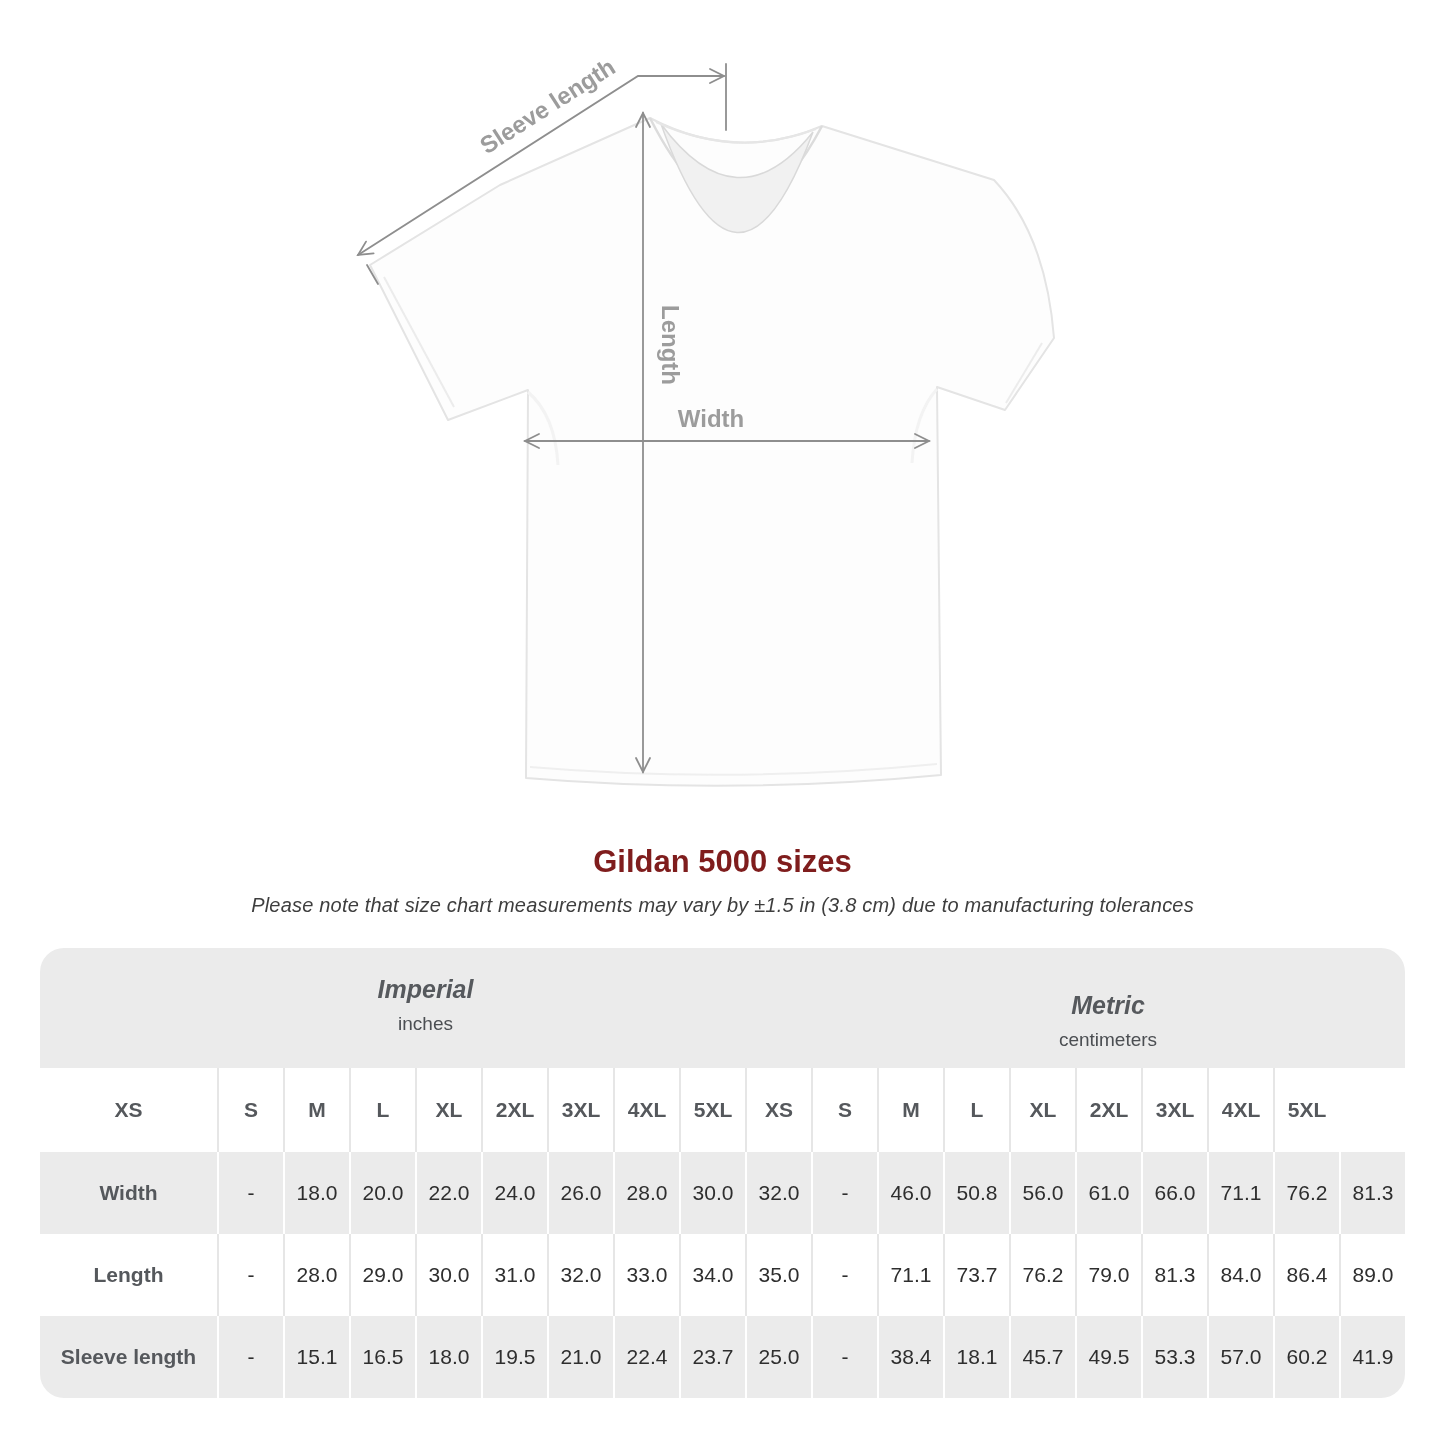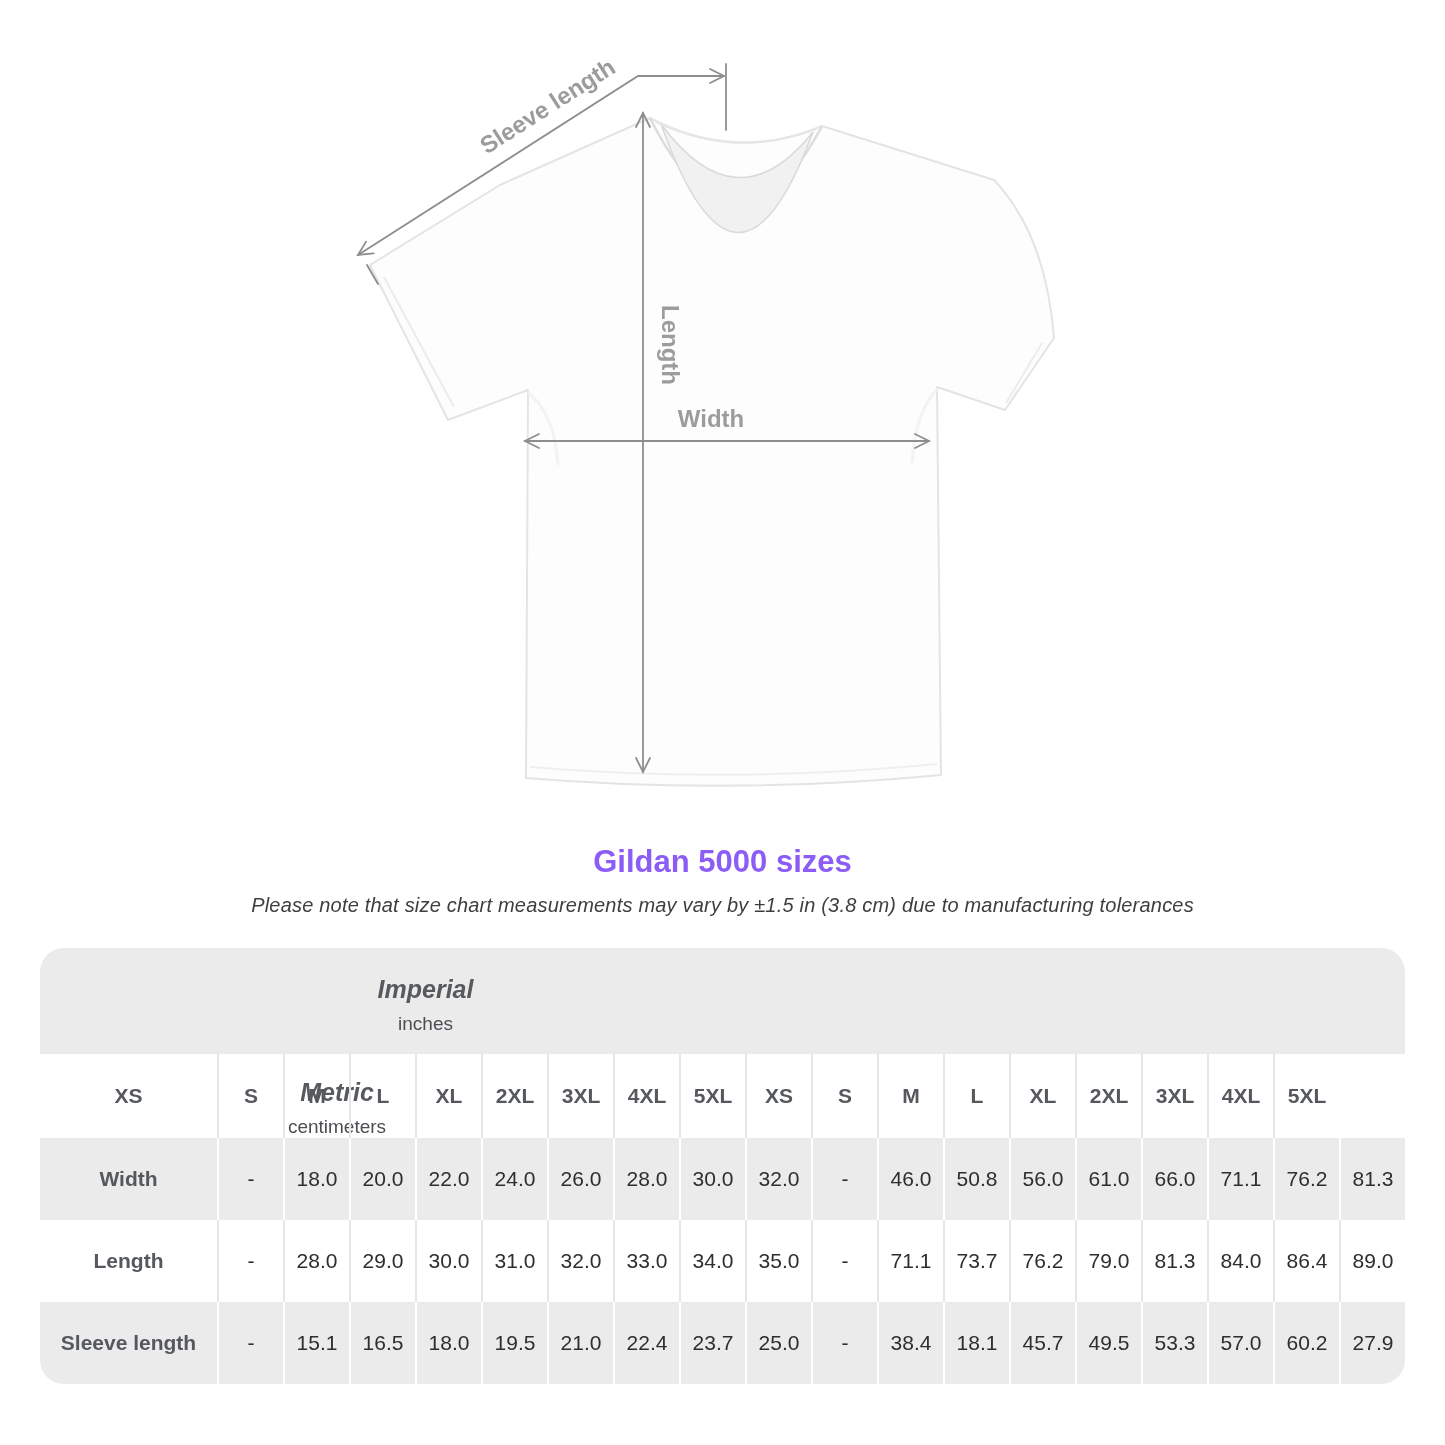--- a/index.html
+++ b/index.html
@@ -7,33 +7,33 @@
     width: 1445px; height: 1445px;
     background: #ffffff;
     font-family: "Liberation Sans", "DejaVu Sans", sans-serif;
     position: relative;
     overflow: hidden;
   }
   .shirt-svg { position: absolute; left: 300px; top: 35px; width: 800px; height: 775px; }
 
   .title {
     position: absolute; left: 0; top: 844px; width: 100%;
-    text-align: center; font-size: 31px; font-weight: 700; color: #8b5cf6; margin: 0;
+    text-align: center; font-size: 31px; font-weight: 700; color: #7f1d1d; margin: 0;
   }
   .note {
     position: absolute; left: 0; top: 894px; width: 100%;
     text-align: center; font-size: 20px; font-style: italic; color: #3e3e3e;
     margin: 0; letter-spacing: 0.2px;
   }
 
   .table-wrap {
     position: absolute; left: 40px; top: 948px; width: 1365px;
     border-radius: 24px; overflow: hidden; background: #ffffff;
   }
-  .band { height: 106px; background: #ebebeb; display: flex; flex-direction: column; }
+  .band { height: 120px; background: #ebebeb; display: flex; }
   .ugroup { display: flex; flex-direction: column; align-items: center; padding-top: 27px; box-sizing: border-box; }
   .ugroup.imperial { width: 771px; }
   .ugroup.metric  { width: 594px; margin-top: 16px; }
   .gname { font-size: 25px; font-weight: 700; font-style: italic; color: #56595d; }
   .gunit { font-size: 19px; color: #4b4e52; margin-top: 9px; }
 
   .grid-row { display: grid; grid-template-columns: 177px repeat(18, 1fr); }
   .header-row { height: 84px; background: #ffffff; }
   .data-row { height: 82px; }
   .data-row.stripe { background: #ebebeb; }
@@ -170,16 +170,16 @@
         <div class="cell val-cell">23.7</div>
         <div class="cell val-cell">25.0</div>
         <div class="cell val-cell">-</div>
         <div class="cell val-cell">38.4</div>
         <div class="cell val-cell">18.1</div>
         <div class="cell val-cell">45.7</div>
         <div class="cell val-cell">49.5</div>
         <div class="cell val-cell">53.3</div>
         <div class="cell val-cell">57.0</div>
         <div class="cell val-cell">60.2</div>
-        <div class="cell val-cell">27.9</div>
+        <div class="cell val-cell">41.9</div>
       </div>
     </div>
 </div>
 
 </body></html>

